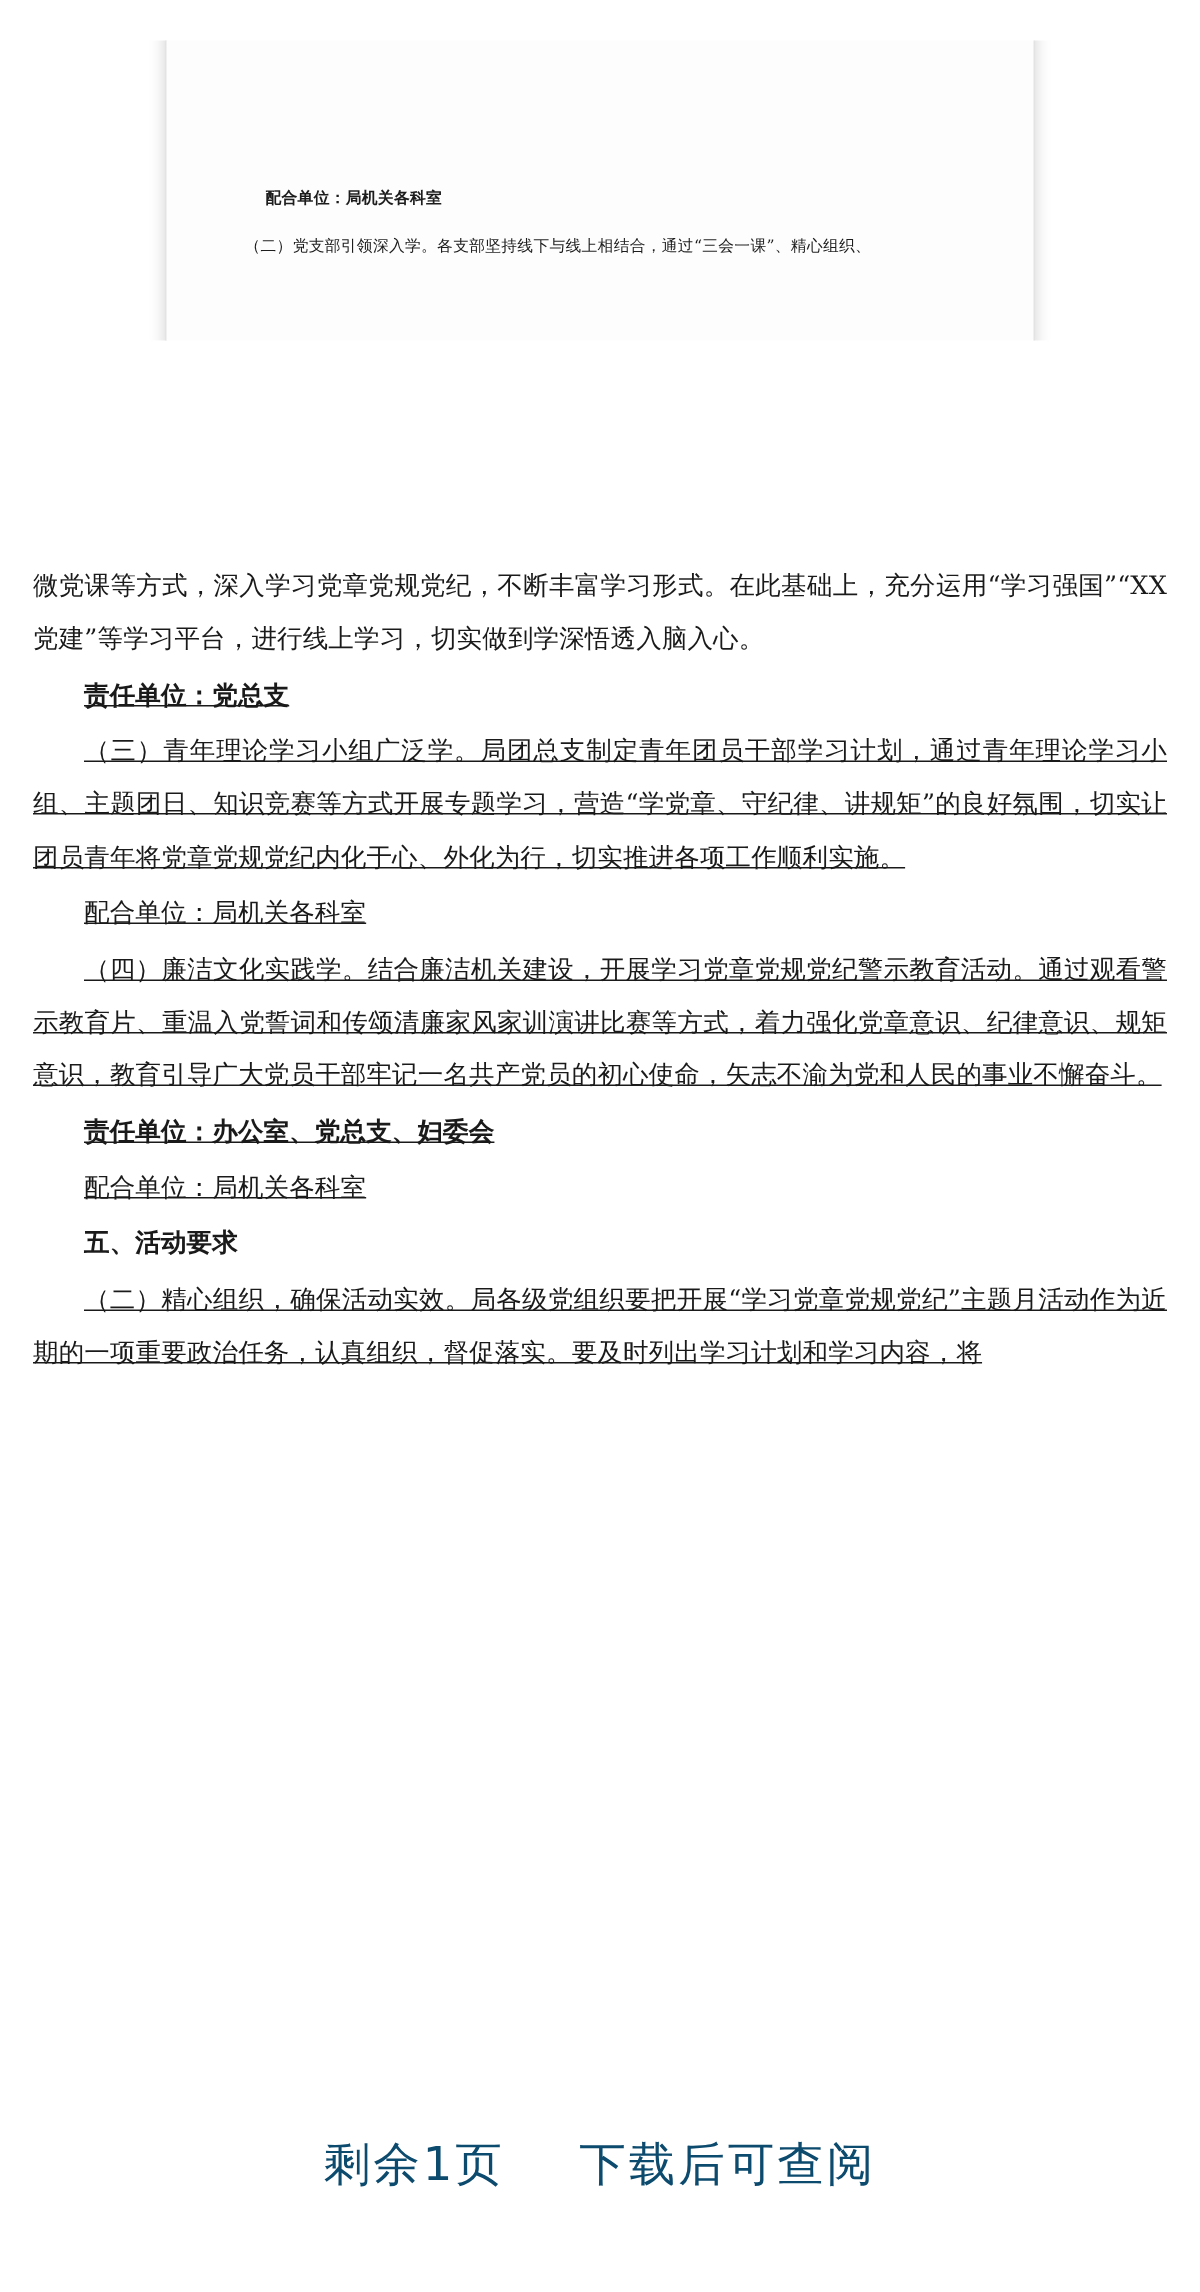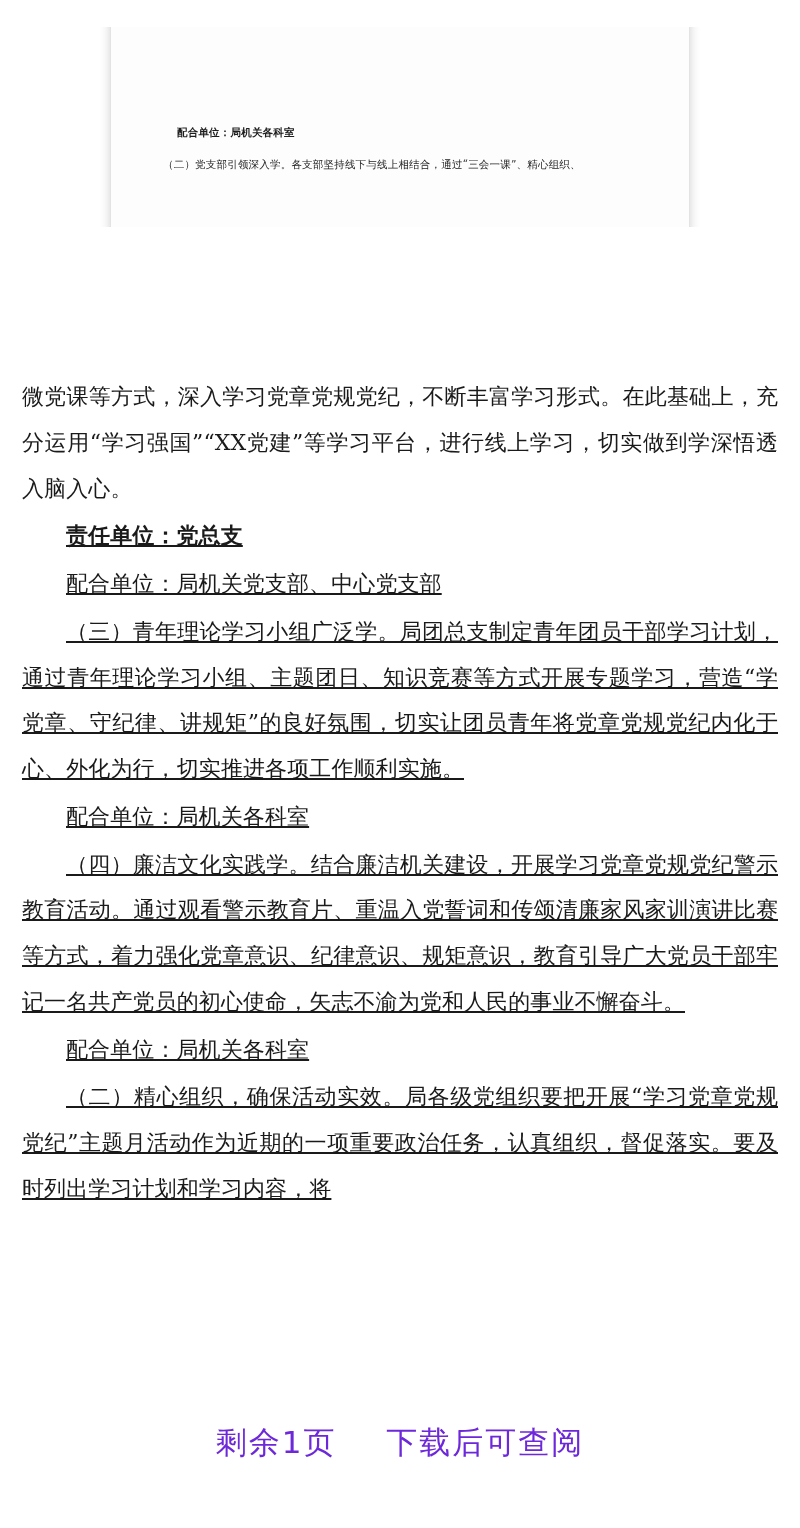--- a/index.html
+++ b/index.html
@@ -41,21 +41,21 @@
     letter-spacing: 0.2px;
   }
   .top-line.l1 { position: absolute; top: 160px; left: 66px; font-weight: bold; }
   .top-line.l2 { position: absolute; top: 192px; left: 52px; }
 
   
   .doc {
     padding: 120px 22px 0 22px;
   }
   .p {
-    font-size: 22px;
+    font-size: 17px;
     line-height: 2.08;
     text-align: justify;
     text-justify: inter-ideograph;
     margin: 0 0 2px 0;
     letter-spacing: 0.1px;
   }
   .indent { text-indent: 2em; text-decoration: underline; }
   .bold { font-weight: bold; }
   .heading {
     font-weight: bold;
@@ -63,44 +63,45 @@
   }
 
   
   .footer-note {
     position: absolute;
     left: 0;
     right: 0;
     bottom: 64px;
     text-align: center;
     font-size: 31px;
-    color: #6d28d9;
+    color: #0c4a6e;
     letter-spacing: 2px;
     font-family: "DejaVu Sans", "Liberation Sans", sans-serif;
   }
   .footer-note .gap { display: inline-block; width: 26px; }
 </style>
 </head>
 <body>
 
 <div class="top-page-wrap">
   <div class="top-page">
     <div class="top-line l1">配合单位：局机关各科室</div>
     <div class="top-line l2">（二）党支部引领深入学。各支部坚持线下与线上相结合，通过“三会一课”、精心组织、</div>
   </div>
 </div>
 
 <div class="doc">
   <p class="p">微党课等方式，深入学习党章党规党纪，不断丰富学习形式。在此基础上，充分运用“学习强国”“XX党建”等学习平台，进行线上学习，切实做到学深悟透入脑入心。</p>
   <p class="p indent bold">责任单位：党总支</p>
-  <p class="p indent">配合单位：局机关党支部、中心党支部</p>
   <p class="p indent">（三）青年理论学习小组广泛学。局团总支制定青年团员干部学习计划，通过青年理论学习小组、主题团日、知识竞赛等方式开展专题学习，营造“学党章、守纪律、讲规矩”的良好氛围，切实让团员青年将党章党规党纪内化于心、外化为行，切实推进各项工作顺利实施。</p>
   <p class="p indent">配合单位：局机关各科室</p>
   <p class="p indent">（四）廉洁文化实践学。结合廉洁机关建设，开展学习党章党规党纪警示教育活动。通过观看警示教育片、重温入党誓词和传颂清廉家风家训演讲比赛等方式，着力强化党章意识、纪律意识、规矩意识，教育引导广大党员干部牢记一名共产党员的初心使命，矢志不渝为党和人民的事业不懈奋斗。</p>
+  <p class="p indent bold">责任单位：办公室、党总支、妇委会</p>
   <p class="p indent">配合单位：局机关各科室</p>
+  <p class="p heading">五、活动要求</p>
   <p class="p indent">（二）精心组织，确保活动实效。局各级党组织要把开展“学习党章党规党纪”主题月活动作为近期的一项重要政治任务，认真组织，督促落实。要及时列出学习计划和学习内容，将</p>
 </div>
 
 <div class="footer-note">
   <span>剩余1页</span>
   <span class="gap"></span>
   <span>下载后可查阅</span>
 </div>
 
 </body></html>

